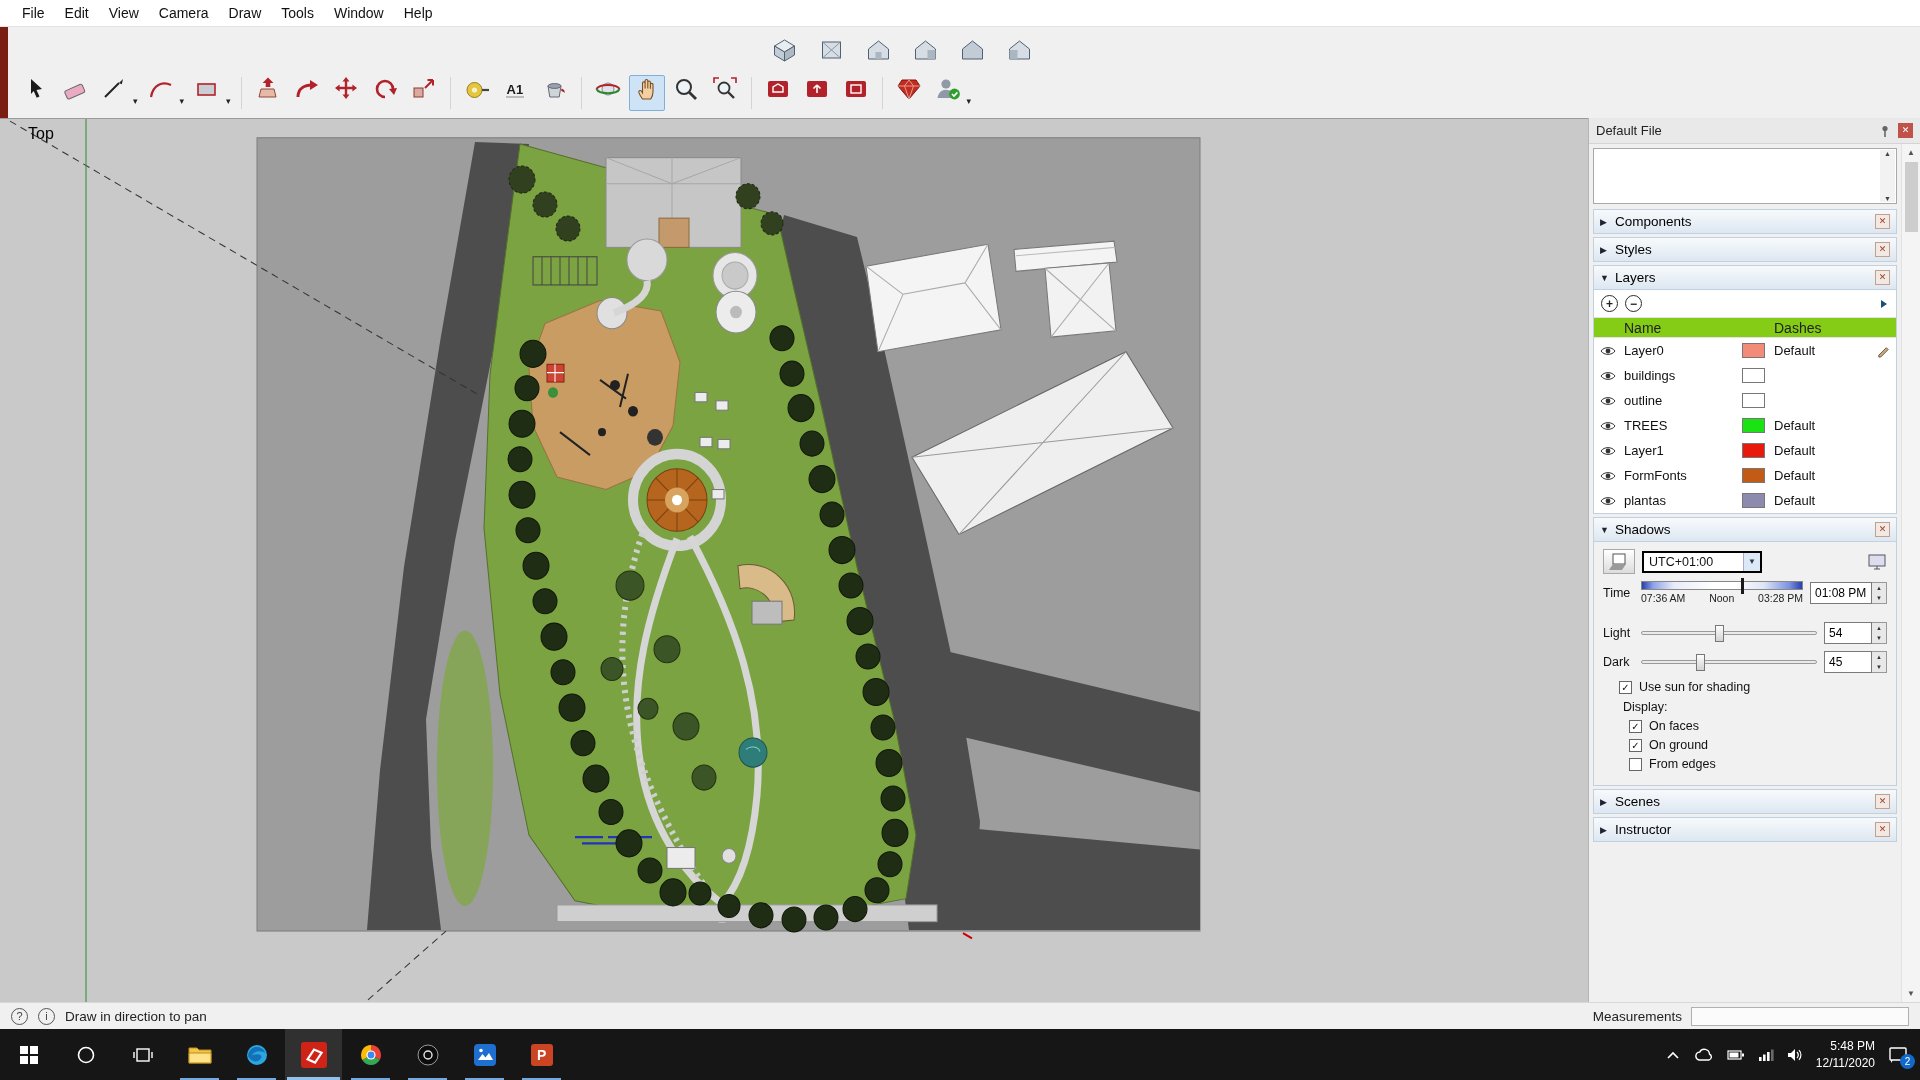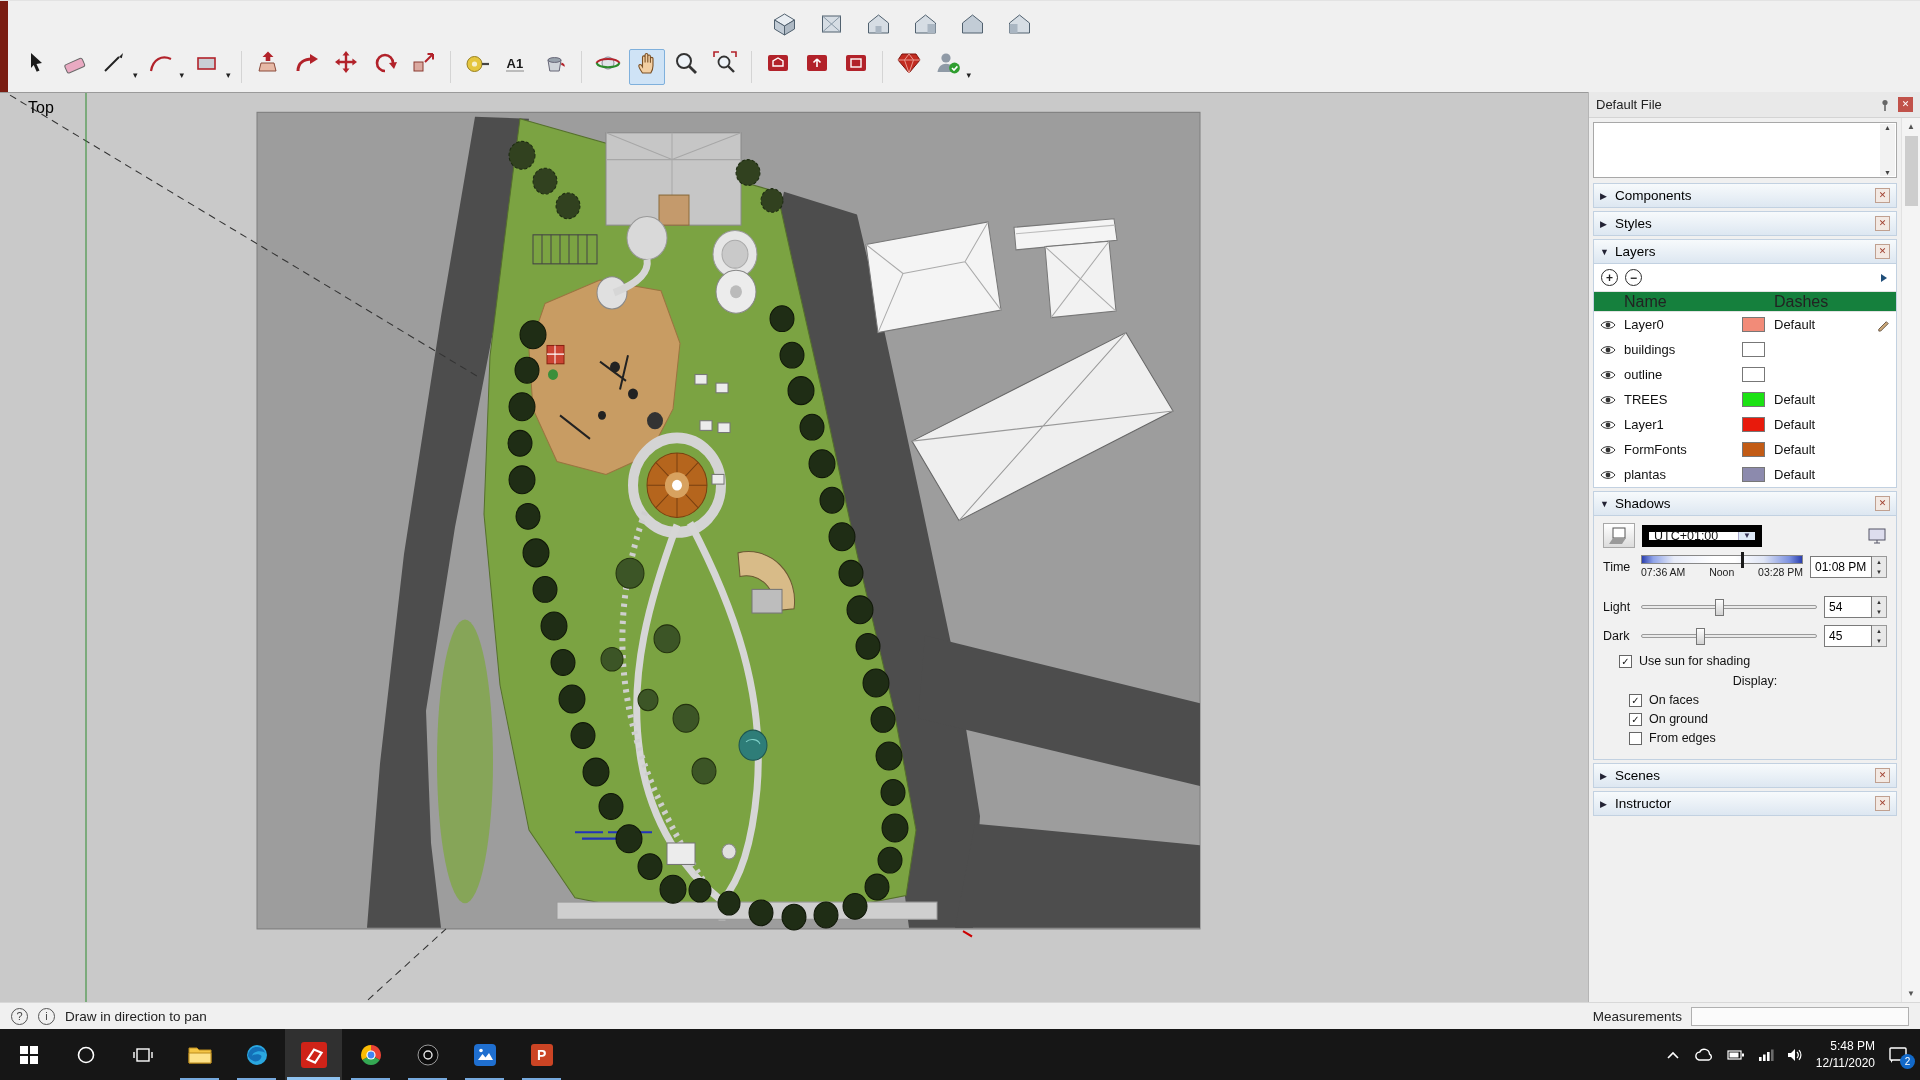--- a/index.html
+++ b/index.html
@@ -51,54 +51,54 @@
   .mini-arrows { position:absolute; right:1px; top:1px; bottom:1px; width:15px; display:flex; flex-direction:column; justify-content:space-between; align-items:center; font-size:7px; color:#444; background:#f2f2f2; }
 
   .sec-hdr { height:25px; display:flex; align-items:center; padding:0 6px; background:linear-gradient(#f7fafc,#dde7f1); border:1px solid #c2d1e1; margin-top:3px; font-size:13.5px; color:#000; }
   .tri { font-size:9px; color:#223; width:15px; }
   .sec-close { margin-left:auto; width:15px; height:15px; border:1px solid #c0a090; background:#f3e9e3; color:#a04030; font-size:9px; line-height:13px; text-align:center; }
 
   .panel { border:1px solid #c2d1e1; border-top:none; background:#fff; }
   .layers-toolbar { height:27px; display:flex; align-items:center; padding:0 7px; gap:7px; }
   .circle-btn { width:17px; height:17px; border:1.6px solid #2b2b2b; border-radius:50%; display:flex; align-items:center; justify-content:center; font-size:12px; color:#222; line-height:1; font-weight:bold; }
   .layers-arrow { margin-left:auto; }
-  .lyr-head { display:flex; height:21px; align-items:center; border-top:1px solid #e2e2e2; border-bottom:1px solid #e2e2e2; background:#15803d; font-size:16px; color:#222; }
+  .lyr-head { display:flex; height:21px; align-items:center; border-top:1px solid #e2e2e2; border-bottom:1px solid #e2e2e2; background:#84cc16; font-size:14px; color:#222; }
   .col-eye { width:28px; display:flex; justify-content:center; }
   .col-name { flex:1; padding-left:2px; }
   .col-swatch { width:42px; display:flex; justify-content:center; }
   .col-dash { width:96px; }
   .col-end { width:26px; display:flex; justify-content:center; }
   .lyr-row { display:flex; height:25px; align-items:center; font-size:13px; color:#111; }
   .swatch { width:23px; height:15px; border:1px solid #777; }
   .dash-line { width:72px; border-top:2px solid #111; }
   .dash-line.dashed { border-top-style:dashed; }
 
   .shadows-panel { background:#f1f1f1; padding:7px 9px 9px; font-size:12.5px; color:#111; }
   .sh-row { display:flex; align-items:center; margin-bottom:7px; }
   .sh-toggle { width:32px; height:25px; border:1px solid #a8a8a8; background:linear-gradient(#ffffff,#dcdcdc); display:flex; align-items:center; justify-content:center; margin-right:7px; }
-  .sh-select { width:120px; height:22px; border:7px solid #000000; background:#fff; display:flex; align-items:center; padding:0 0 0 5px; font-size:12.5px; }
+  .sh-select { width:120px; height:22px; border:2px solid #000000; background:#fff; display:flex; align-items:center; padding:0 0 0 5px; font-size:12.5px; }
   .sh-select .dd { margin-left:auto; width:17px; height:100%; background:#dce8f6; border-left:1px solid #aac; font-size:8px; color:#335; display:flex; align-items:center; justify-content:center; }
   .sh-label { width:38px; flex:0 0 auto; }
   .slider-block { flex:1; margin:0 7px 0 0; }
   .slider-track { height:9px; border:1px solid #888; position:relative; }
   .time-grad { background:linear-gradient(90deg,#2b3fae 0%,#8fa3e8 7%,#e8ecf8 20%,#ffffff 45%,#ffffff 58%,#dfe5f5 76%,#7d92e0 92%,#2b3fae 100%); }
   .date-grad { background:linear-gradient(90deg,#f3e95c 0%,#f5b63e 16%,#ef7a30 32%,#e03a24 47%,#e8705c 60%,#f3b9a8 72%,#f8e8e2 84%,#cdd6f0 93%,#8fa3e8 100%); }
   .slider-handle { position:absolute; top:-4px; width:3px; height:16px; background:#1a1a1a; }
   .tick-row { display:flex; justify-content:space-between; font-size:10.5px; color:#222; margin-top:2px; letter-spacing:0; }
   .plain-track { flex:1; height:4px; background:#eaeaea; border:1px solid #9a9a9a; border-radius:2px; position:relative; margin-right:7px; }
   .plain-handle { position:absolute; top:-7px; width:9px; height:17px; background:linear-gradient(#fefefe,#d2d2d2); border:1px solid #777; }
   .sh-input { height:22px; border:1px solid #7a7a7a; font-size:12px; padding:0 4px; font-family:"Liberation Sans",sans-serif; background:#fff; }
   .w-time { width:62px; } .w-num { width:48px; }
   .spin { width:15px; height:22px; display:flex; flex-direction:column; border:1px solid #999; border-left:none; }
   .spin span { flex:1; font-size:6px; line-height:10px; text-align:center; background:#e8e8e8; color:#333; }
   .cal-btn { width:21px; height:22px; border:1px solid #999; border-left:none; background:#e8e8e8; display:flex; align-items:center; justify-content:center; }
   .cbx-row { display:flex; align-items:center; gap:7px; margin:5px 0 5px 16px; }
   .cbx-row.indent { margin-left:26px; }
   .cbx { width:13px; height:13px; border:1px solid #666; background:#fff; font-size:10px; line-height:12px; text-align:center; color:#111; flex:0 0 auto; }
-  .display-lbl { margin:6px 0 2px 20px;text-align:center; }
+  .display-lbl { margin:6px 0 2px 20px; }
 
   
   .statusbar { height:27px; background:#f0f0f0; border-top:1px solid #d8d8d8; display:flex; align-items:center; padding:0 11px; gap:10px; font-size:13.5px; color:#222; flex:0 0 auto; }
   .circ-icon { width:17px; height:17px; border-radius:50%; border:1.5px solid #555; color:#444; font-size:11px; display:flex; align-items:center; justify-content:center; flex:0 0 auto; }
   .meas { margin-left:auto; display:flex; align-items:center; gap:9px; }
   .meas input { width:218px; height:19px; border:1px solid #b0b0b0; background:#fbfbfb; font-size:12px; font-family:"Liberation Sans",sans-serif; }
 
   
   .taskbar { height:51px; background:#161616; display:flex; align-items:stretch; flex:0 0 auto; }
   .tb-cell { width:57px; display:flex; align-items:center; justify-content:center; position:relative; flex:0 0 auto; }
@@ -109,20 +109,30 @@
   .clock { color:#fff; font-size:12px; text-align:right; line-height:1.35; }
   .notif { position:relative; display:flex; align-items:center; }
   .badge { position:absolute; right:-7px; bottom:-5px; min-width:15px; height:15px; border-radius:8px; background:#1269c9; color:#fff; font-size:10px; line-height:15px; text-align:center; padding:0 3px; }
 </style>
 </head>
 <body>
 
 <div class="screen">
 
 
+  <div class="menubar">
+    <span class="menu-item">File</span>
+    <span class="menu-item">Edit</span>
+    <span class="menu-item">View</span>
+    <span class="menu-item">Camera</span>
+    <span class="menu-item">Draw</span>
+    <span class="menu-item">Tools</span>
+    <span class="menu-item">Window</span>
+    <span class="menu-item">Help</span>
+  </div>
 
   <div class="toolzone">
     <div class="red-strip"></div>
 
     <div class="views-toolbar">
       <div class="vbtn">
           <svg width="30" height="26" viewBox="0 0 30 26">
             <path d="M15 3l10 6-10 6L5 9z" fill="#e8edf2" stroke="#51616f"></path>
             <path d="M5 9v9l10 6v-9z" fill="#c2ccd6" stroke="#51616f"></path>
             <path d="M25 9v9l-10 6v-9z" fill="#aeb9c4" stroke="#51616f"></path>

